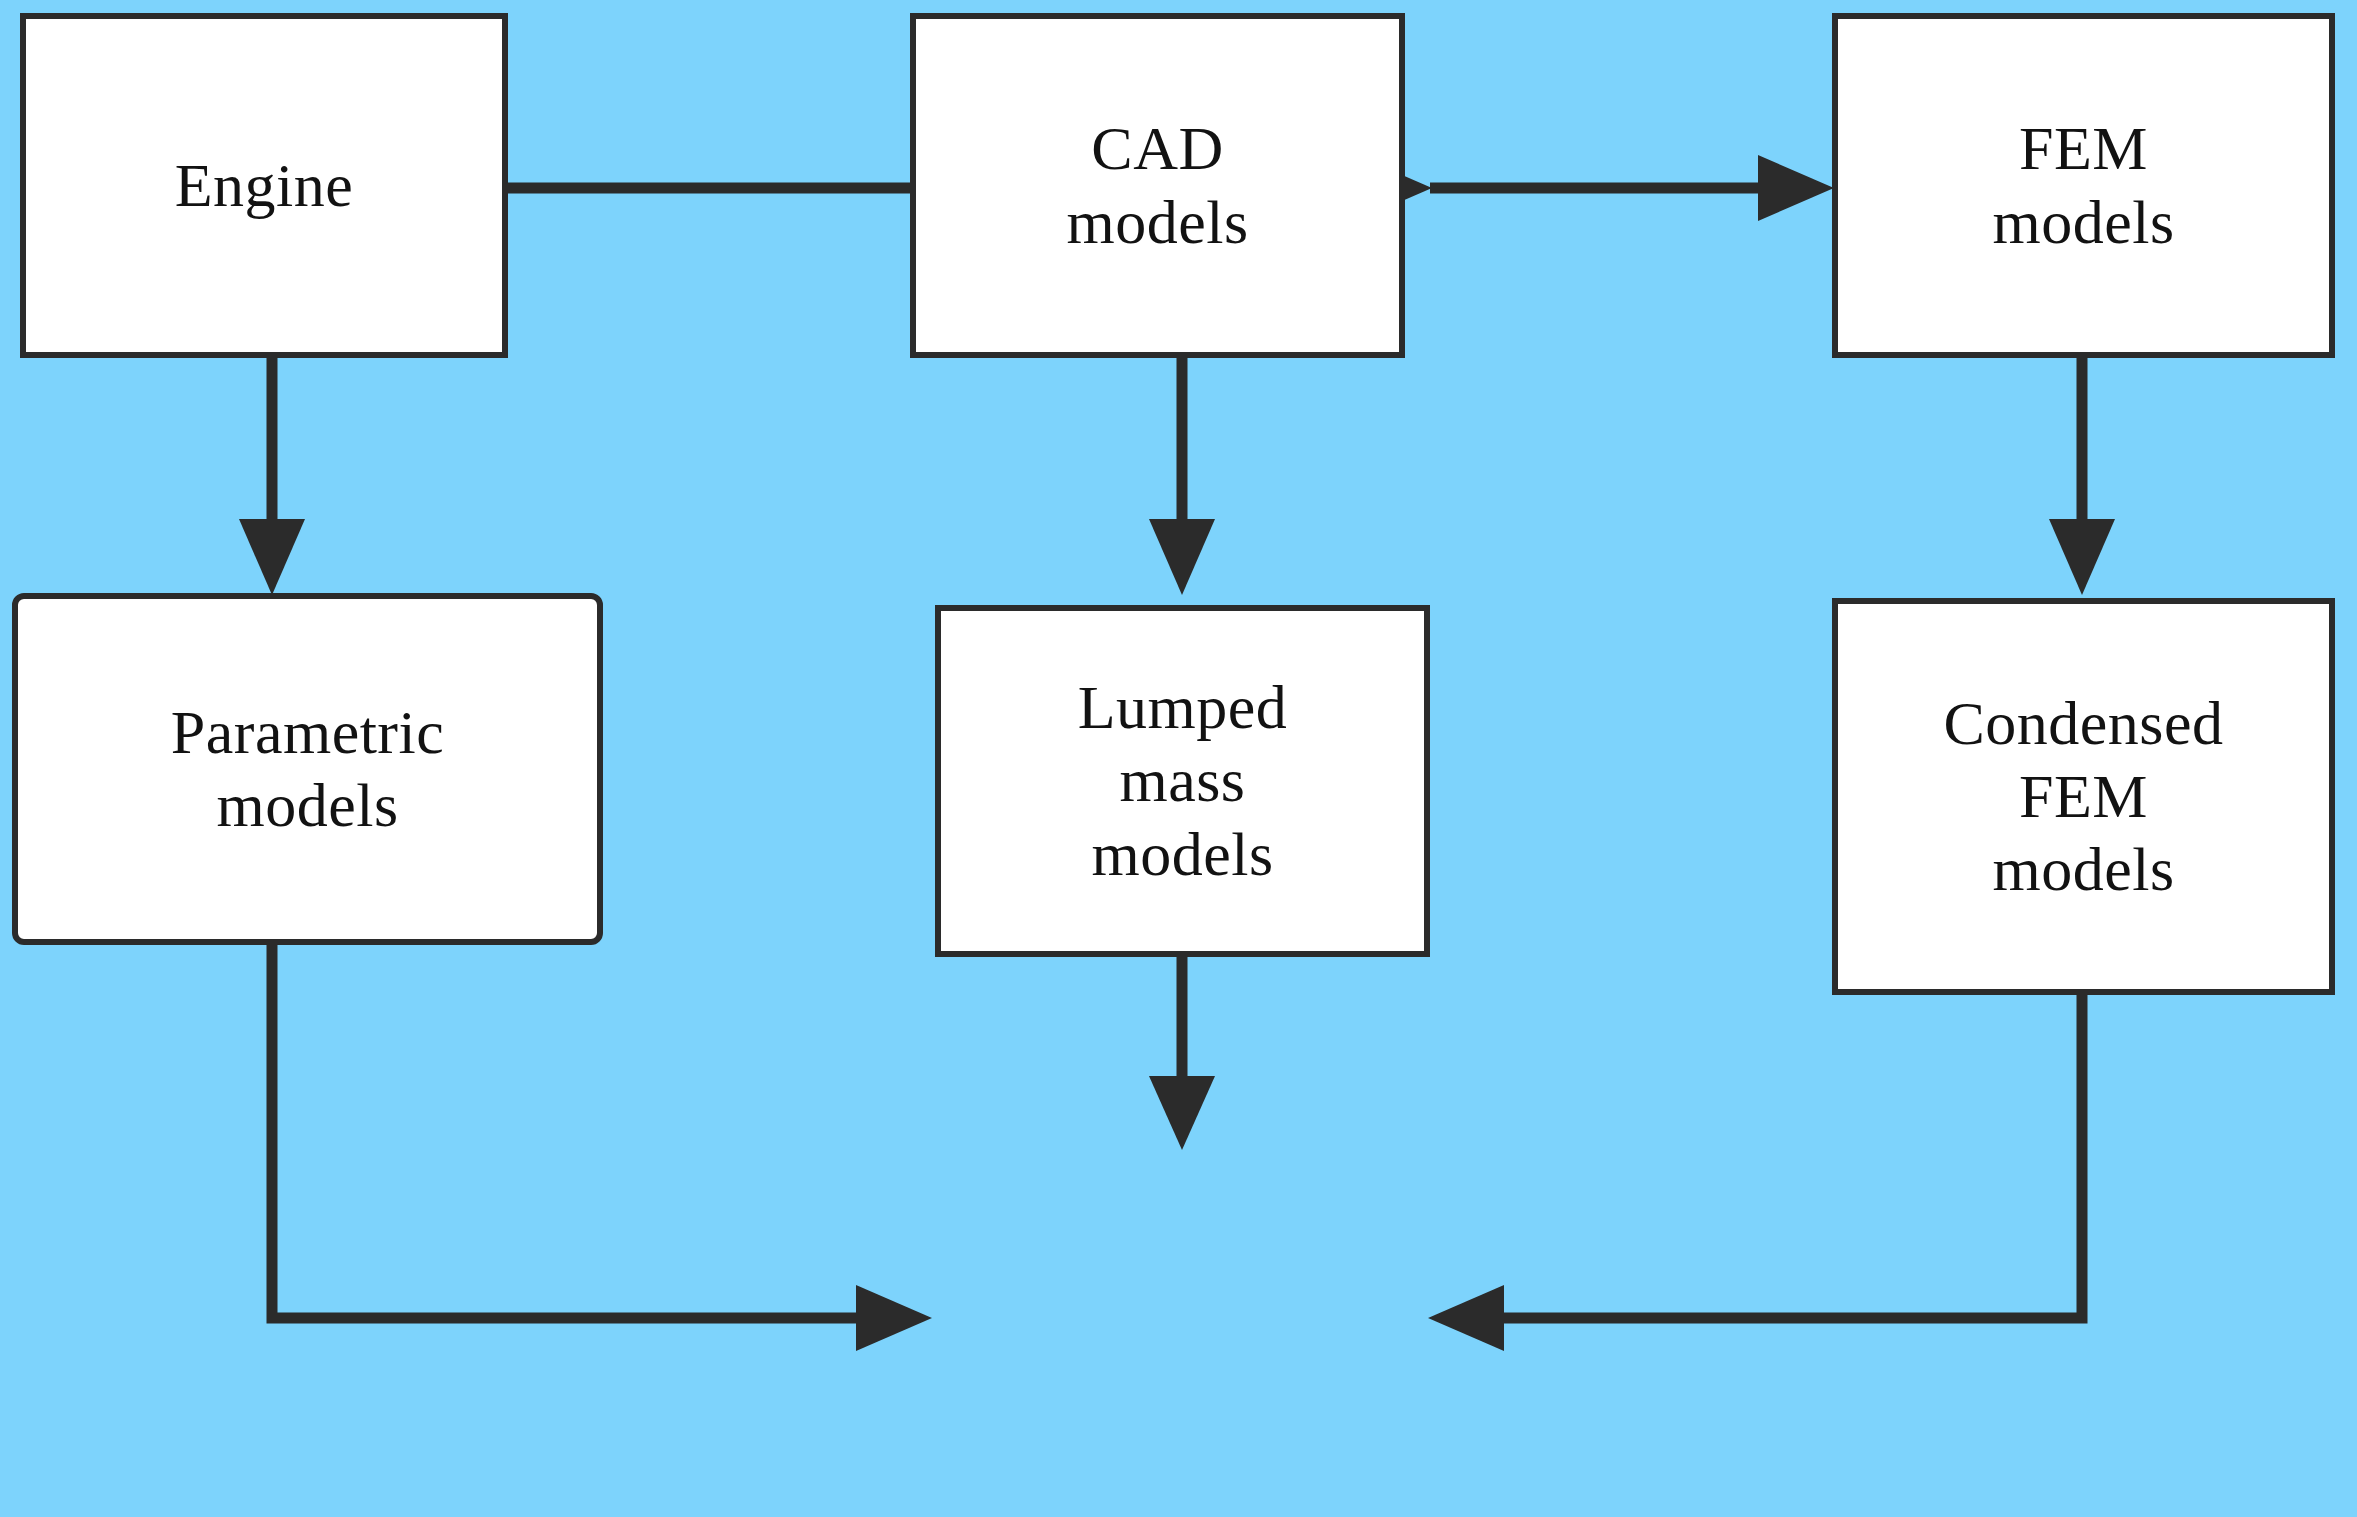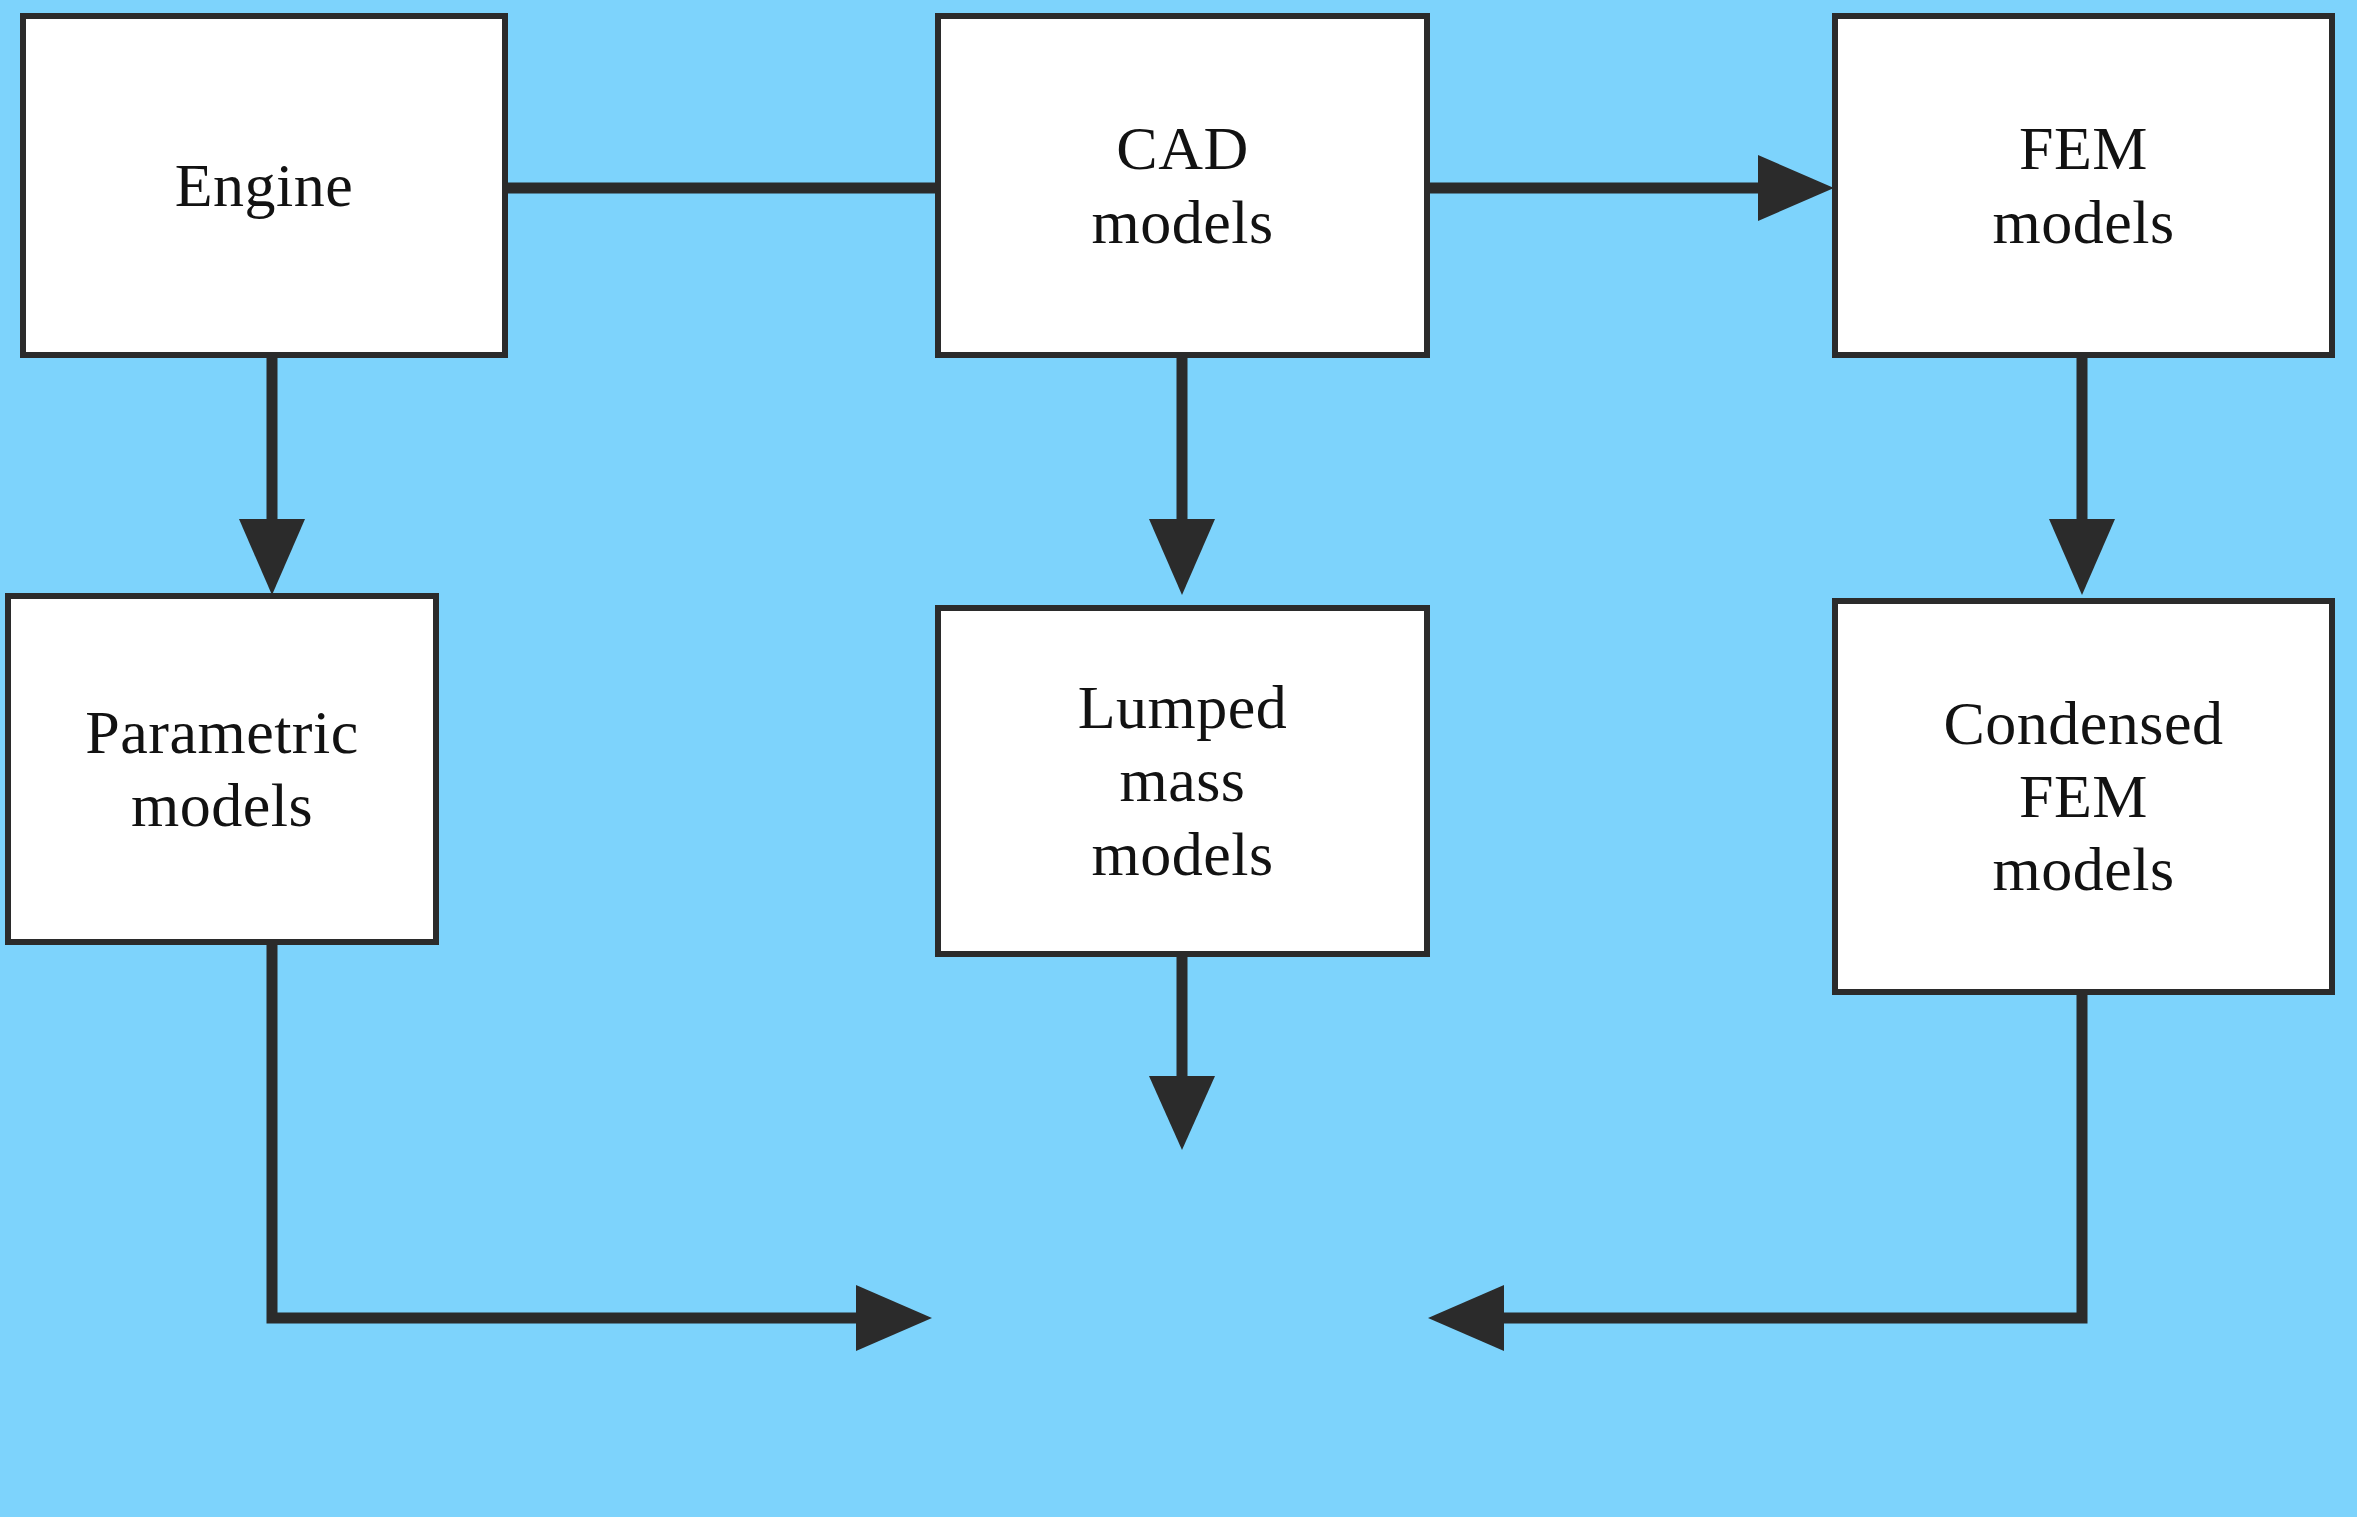--- a/index.html
+++ b/index.html
@@ -90,31 +90,31 @@
     <g>
       <path d="M 2082 942 L 2082 1318 L 1448 1318" stroke="#2b2b2b" stroke-width="11" fill="none"></path>
       <polygon points="1504,1285 1428,1318 1504,1351" fill="#2b2b2b"></polygon>
     </g>
   </svg>
 
   <div class="node" style="left:20px; top:13px; width:488px; height:345px;">
     <span class="node-label">Engine</span>
   </div>
 
-  <div class="node" style="left:935px; top:13px; width:495px; height:345px;">
+  <div class="node" style="left:910px; top:13px; width:495px; height:345px;">
     <span class="node-label">CAD
 models</span>
   </div>
 
   <div class="node" style="left:1832px; top:13px; width:503px; height:345px;">
     <span class="node-label">FEM
 models</span>
   </div>
 
-  <div class="node" style="left:5px; top:593px; width:434px; height:352px;">
+  <div class="node" style="left:12px; top:593px; width:591px; height:352px;border-radius:12px;">
     <span class="node-label">Parametric
 models</span>
   </div>
 
   <div class="node" style="left:935px; top:593px; width:495px; height:352px;margin-top:12px;">
     <span class="node-label">Lumped
 mass
 models</span>
   </div>
 

